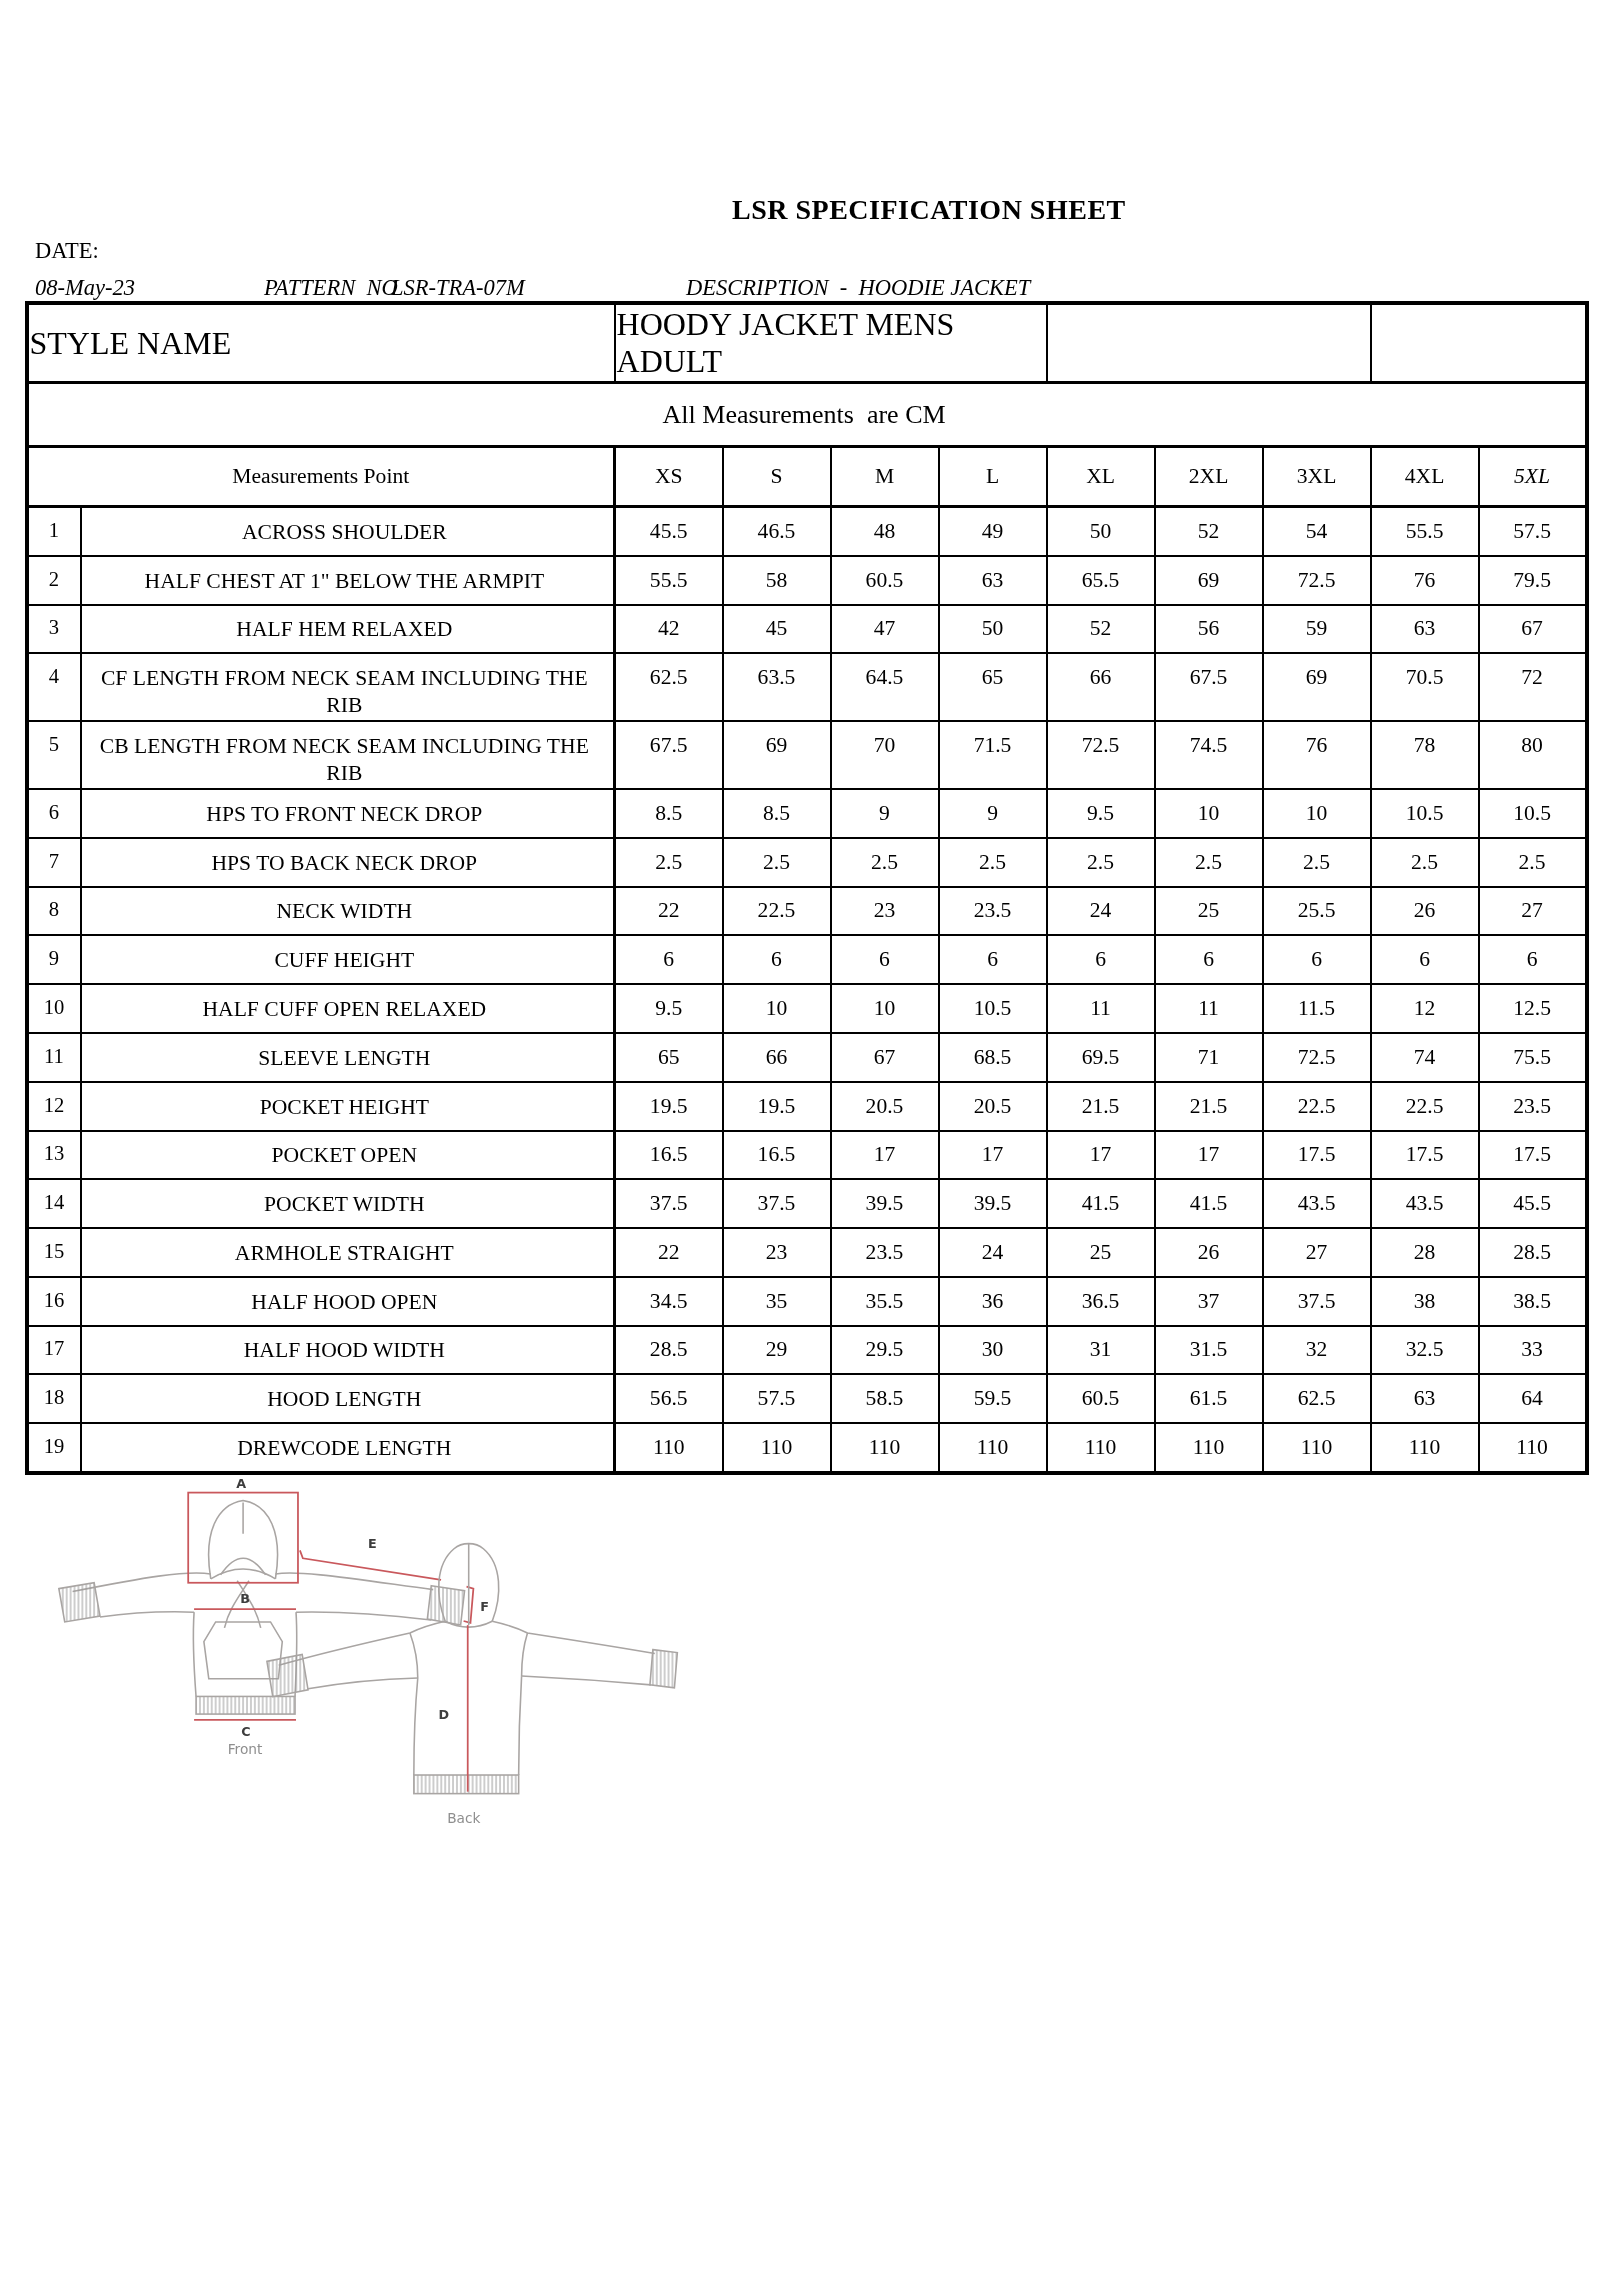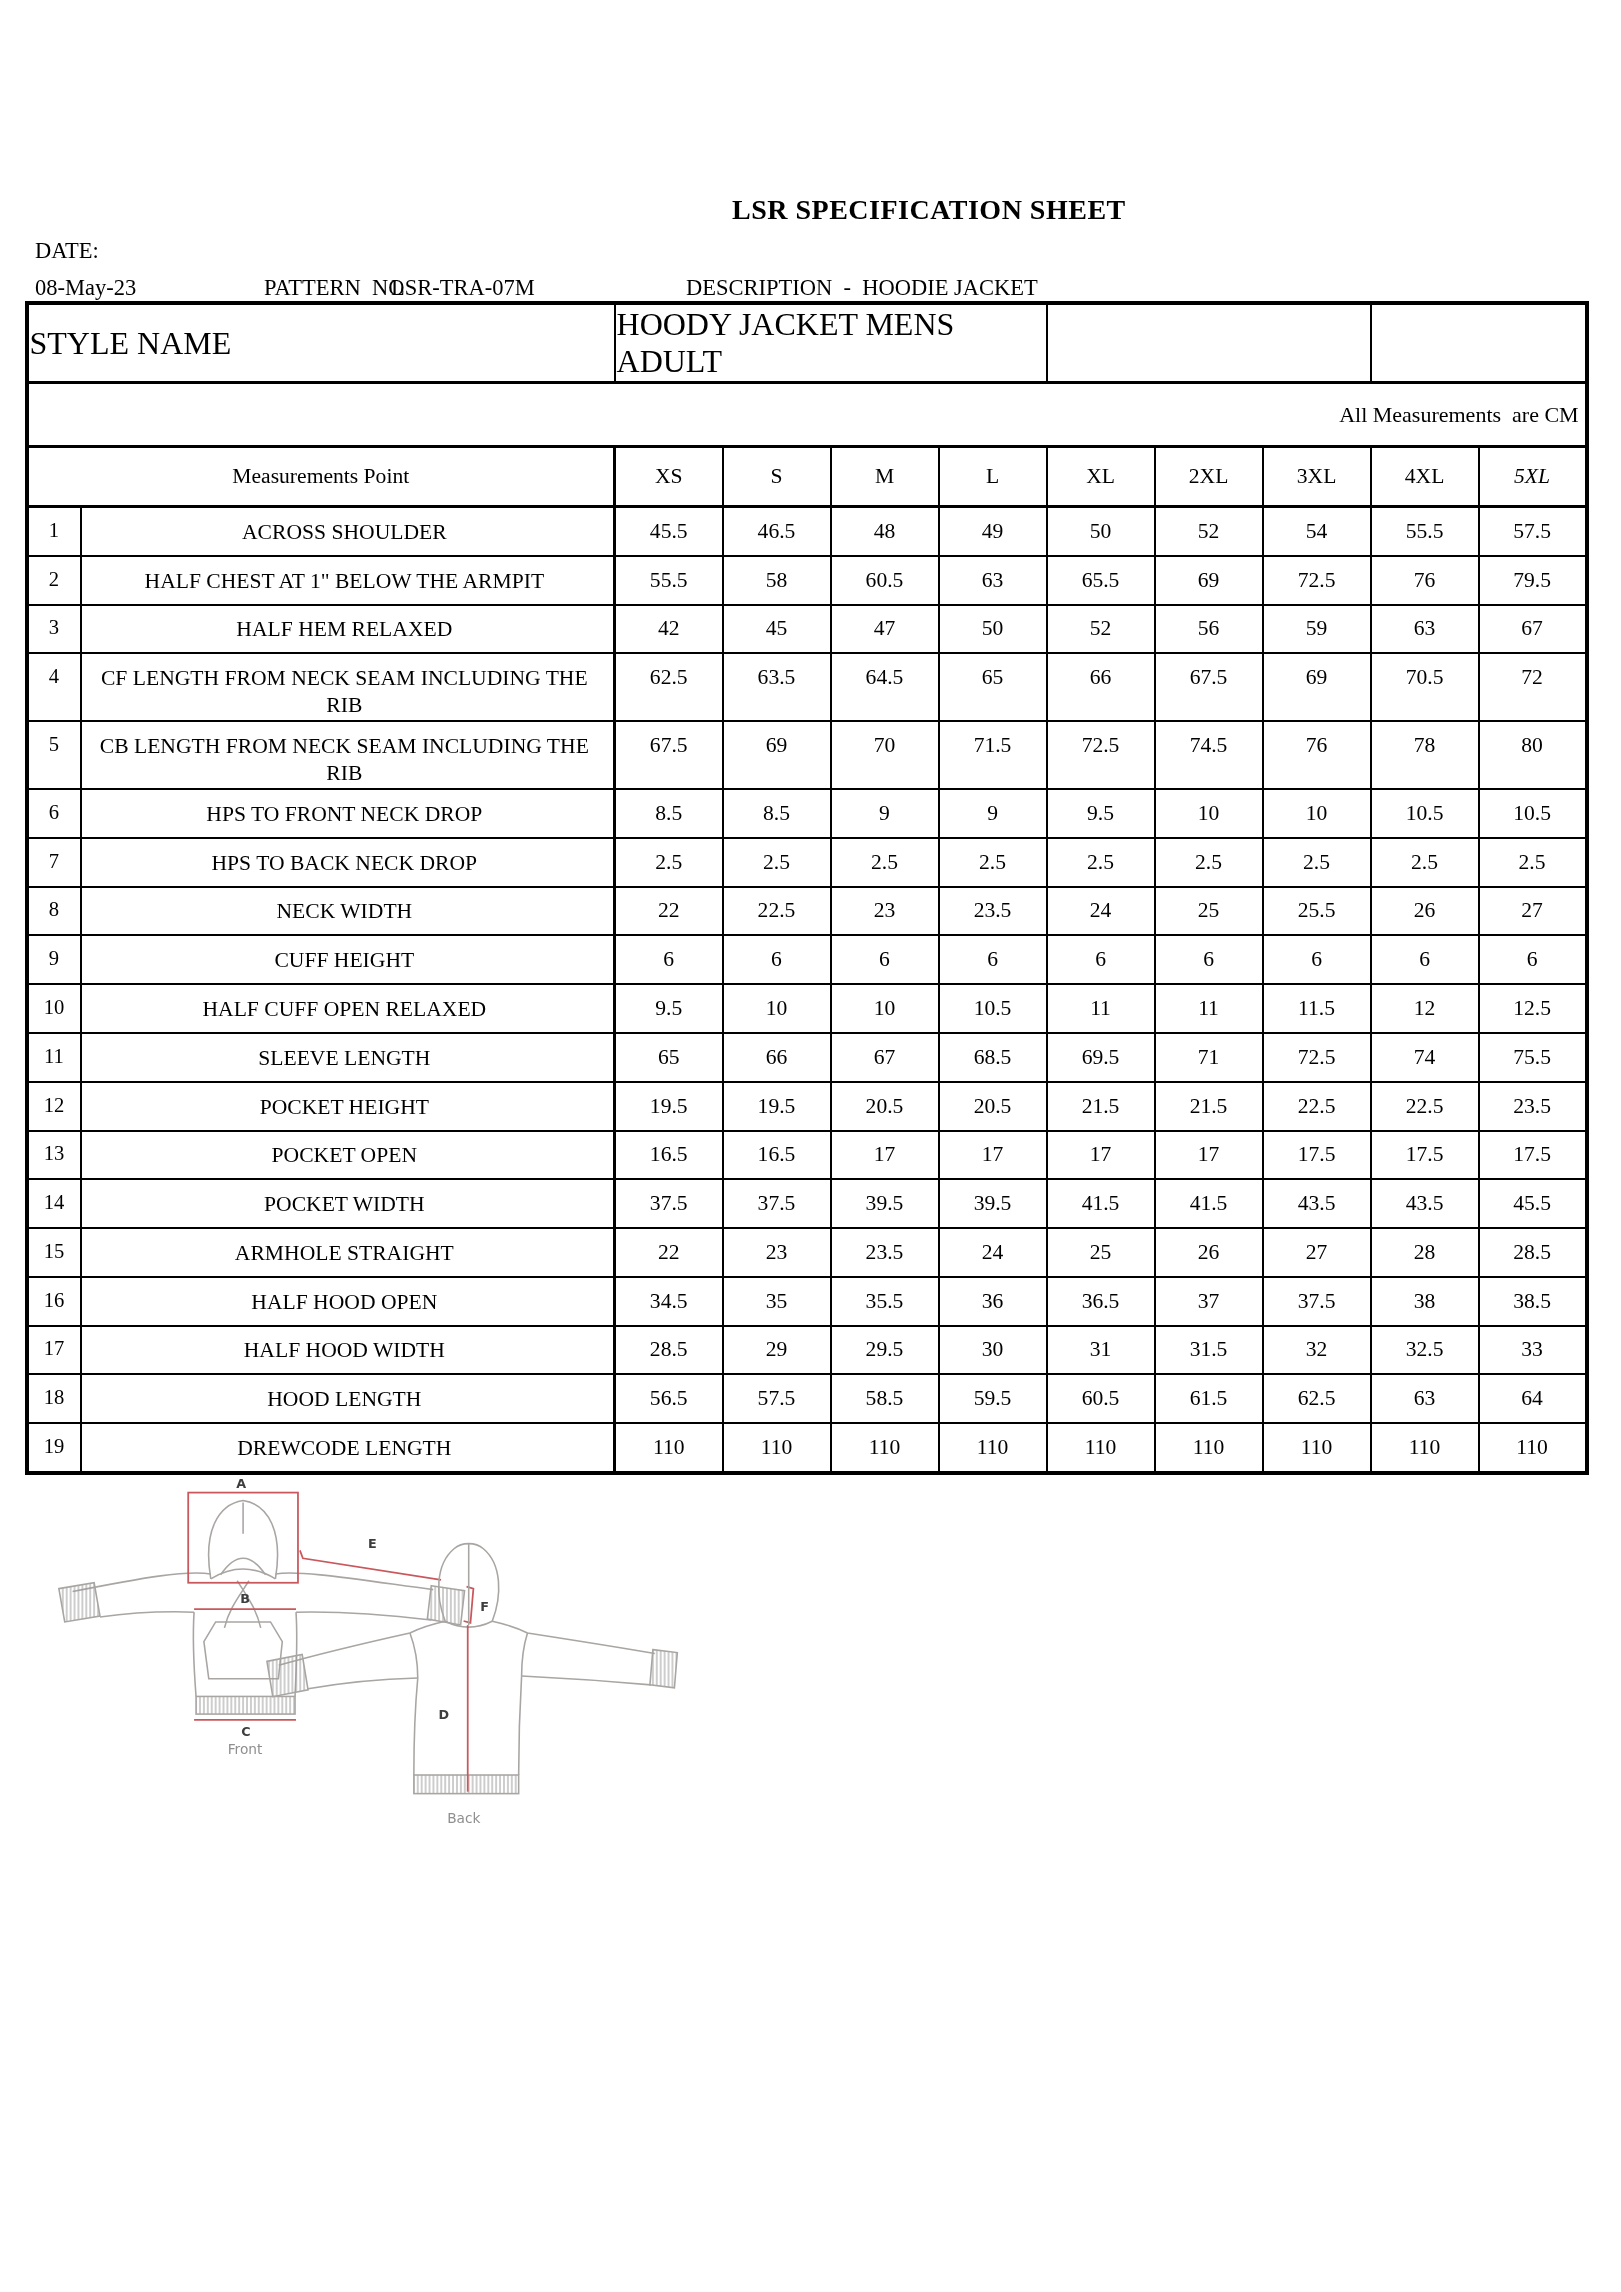--- a/index.html
+++ b/index.html
@@ -5,21 +5,21 @@
   html,body{margin:0;padding:0;}
   body{
     width:1621px;height:2293px;background:#ffffff;position:relative;
     font-family:"Liberation Serif","DejaVu Serif",serif;color:#000;
   }
   .page{position:absolute;inset:0;}
   .doc-title{
     position:absolute;left:732px;top:194px;font-size:28px;letter-spacing:0.5px;font-weight:bold;
   }
   .date-label{position:absolute;left:35px;top:238px;font-size:22.5px;}
-  .meta-item{position:absolute;top:275px;font-size:22.5px;white-space:pre;}
+  .meta-item{position:absolute;top:275px;font-size:22.5px;white-space:pre;font-style:italic;}
   .m-date{left:35px;}
   .m-patlabel{left:216px;margin-left:48px;}
   .m-patvalue{left:391px;}
   .m-desc{left:686px;}
 
   table.spec{
     position:absolute;left:24.5px;top:301px;border-collapse:collapse;table-layout:fixed;
     width:1558px;border:4.9px solid #000;
   }
   col.c-no{width:54px;}
@@ -28,21 +28,21 @@
 
   td{box-sizing:content-box;overflow:hidden;}
 
   tr.style-row td{
     height:61px;border-bottom:3.9px solid #000;border-right:2px solid #000;
     font-size:32px;text-align:left;vertical-align:middle;
   }
   tr.style-row td:last-child{border-right:none;}
 
   tr.units-row td{
-    height:59px;border-bottom:3.9px solid #000;font-size:22px;text-align:right;
+    height:59px;border-bottom:3.9px solid #000;font-size:26px;text-align:center;
     vertical-align:middle;padding-right:5.9px;white-space:pre;
   }
 
   tr.head-row td{
     height:55px;border-bottom:3.9px solid #000;border-right:2px solid #000;
     font-size:21.6px;text-align:center;vertical-align:middle;
   }
   tr.head-row td:first-child{border-right:3.9px solid #000;}
   tr.head-row td:last-child{border-right:none;font-style:italic;}
 

